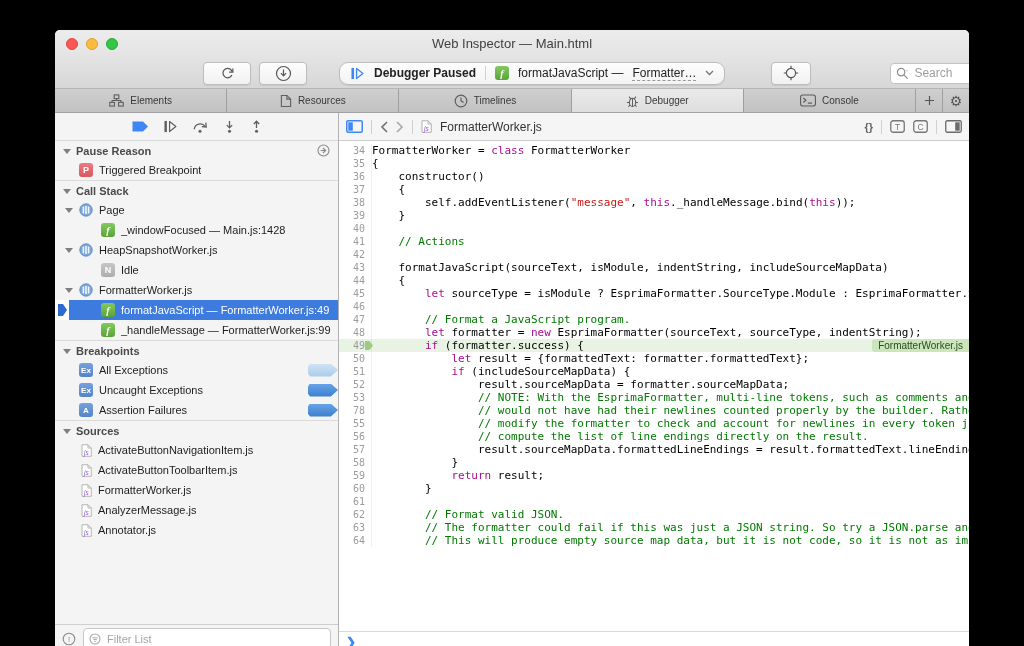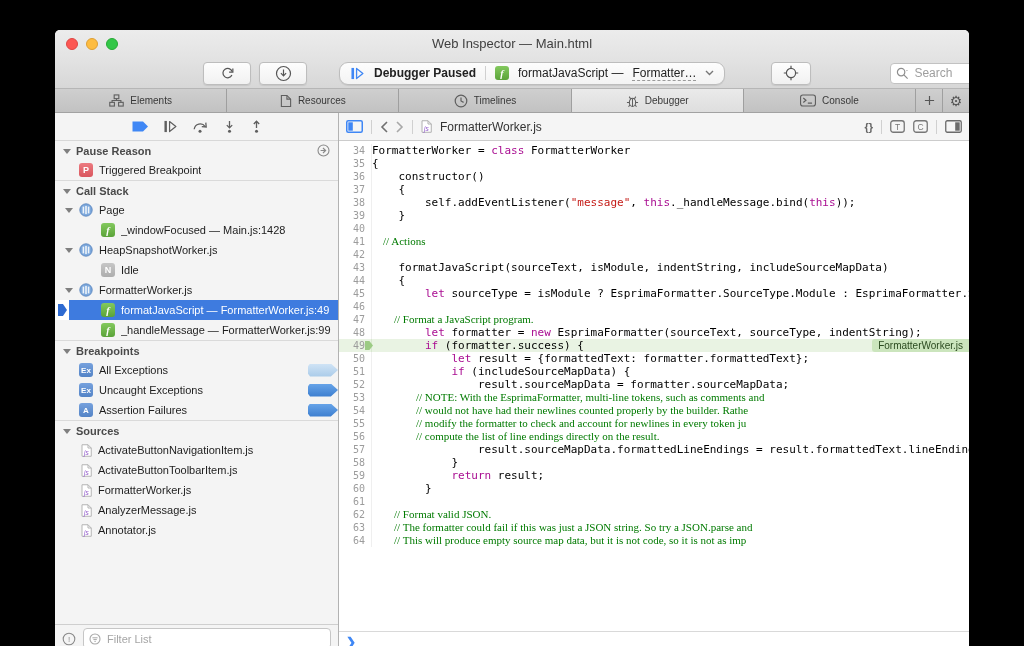--- a/index.html
+++ b/index.html
@@ -99,21 +99,21 @@
   .code-row{display:flex;height:13px;white-space:pre;position:relative;}
   .gutter{width:26px;flex:none;text-align:right;padding-right:6px;color:#9c9c9c;font-size:10px;
     position:relative;border-right:1px solid #efefef;}
   .code-row.current{background:var(--exec-line,#e9f3e3);}
   .code-row.current .gutter{border-right-color:#d9e8d0;}
   .code-row.current .gutter::after{content:"";position:absolute;right:-2px;top:2px;width:8px;height:9px;
     background:#9ccb84;clip-path:polygon(0 0,55% 0,100% 50%,55% 100%,0 100%);}
   .ctext{flex:1;overflow:hidden;color:#000;}
   .tok-kw{color:var(--kw,#a90d91);}
   .tok-str{color:var(--str,#c41a16);}
-  .tok-com{color:var(--com,#007a00);font-family:Liberation Serif, serif;}
+  .tok-com{color:var(--com,#007a00);}
   .exec-tag{position:absolute;right:0;top:0;height:13px;line-height:13px;padding:0 6px;
     background:#cbe5bd;color:#2b4b20;font-family:"Liberation Sans",sans-serif;font-size:10px;
     border-radius:3px 0 0 3px;}
   .prompt{height:20px;flex:none;border-top:1px solid #d9d9d9;display:flex;align-items:center;
     padding-left:7px;}
   .prompt-chevron{color:var(--accent,#3f87f5);font-weight:bold;font-size:12px;}
   .ticon,.nicon{display:flex;align-items:center;}
 </style>
 </head>
 <body>
@@ -526,21 +526,21 @@
             <div class="code-row"><span class="gutter">44</span><span class="ctext"><span>    {</span></span></div>
             <div class="code-row"><span class="gutter">45</span><span class="ctext"><span>        </span><span class="tok-kw">let</span><span> sourceType = isModule ? EsprimaFormatter.SourceType.Module : EsprimaFormatter.S</span></span></div>
             <div class="code-row"><span class="gutter">46</span><span class="ctext"></span></div>
             <div class="code-row"><span class="gutter">47</span><span class="ctext"><span class="tok-com">        // Format a JavaScript program.</span></span></div>
             <div class="code-row"><span class="gutter">48</span><span class="ctext"><span>        </span><span class="tok-kw">let</span><span> formatter = </span><span class="tok-kw">new</span><span> EsprimaFormatter(sourceText, sourceType, indentString);</span></span></div>
             <div class="code-row current"><span class="gutter">49</span><span class="ctext"><span>        </span><span class="tok-kw">if</span><span> (formatter.success) {</span></span><span class="exec-tag">FormatterWorker.js</span></div>
             <div class="code-row"><span class="gutter">50</span><span class="ctext"><span>            </span><span class="tok-kw">let</span><span> result = {formattedText: formatter.formattedText};</span></span></div>
             <div class="code-row"><span class="gutter">51</span><span class="ctext"><span>            </span><span class="tok-kw">if</span><span> (includeSourceMapData) {</span></span></div>
             <div class="code-row"><span class="gutter">52</span><span class="ctext"><span>                result.sourceMapData = formatter.sourceMapData;</span></span></div>
             <div class="code-row"><span class="gutter">53</span><span class="ctext"><span class="tok-com">                // NOTE: With the EsprimaFormatter, multi-line tokens, such as comments and</span></span></div>
-            <div class="code-row"><span class="gutter">54</span><span class="ctext"><span class="tok-com">                // would not have had their newlines counted properly by the builder. Rathe</span></span></div>
+            <div class="code-row"><span class="gutter">78</span><span class="ctext"><span class="tok-com">                // would not have had their newlines counted properly by the builder. Rathe</span></span></div>
             <div class="code-row"><span class="gutter">55</span><span class="ctext"><span class="tok-com">                // modify the formatter to check and account for newlines in every token ju</span></span></div>
             <div class="code-row"><span class="gutter">56</span><span class="ctext"><span class="tok-com">                // compute the list of line endings directly on the result.</span></span></div>
             <div class="code-row"><span class="gutter">57</span><span class="ctext"><span>                result.sourceMapData.formattedLineEndings = result.formattedText.lineEnding</span></span></div>
             <div class="code-row"><span class="gutter">58</span><span class="ctext"><span>            }</span></span></div>
             <div class="code-row"><span class="gutter">59</span><span class="ctext"><span>            </span><span class="tok-kw">return</span><span> result;</span></span></div>
             <div class="code-row"><span class="gutter">60</span><span class="ctext"><span>        }</span></span></div>
             <div class="code-row"><span class="gutter">61</span><span class="ctext"></span></div>
             <div class="code-row"><span class="gutter">62</span><span class="ctext"><span class="tok-com">        // Format valid JSON.</span></span></div>
             <div class="code-row"><span class="gutter">63</span><span class="ctext"><span class="tok-com">        // The formatter could fail if this was just a JSON string. So try a JSON.parse and</span></span></div>
             <div class="code-row"><span class="gutter">64</span><span class="ctext"><span class="tok-com">        // This will produce empty source map data, but it is not code, so it is not as imp</span></span></div>

